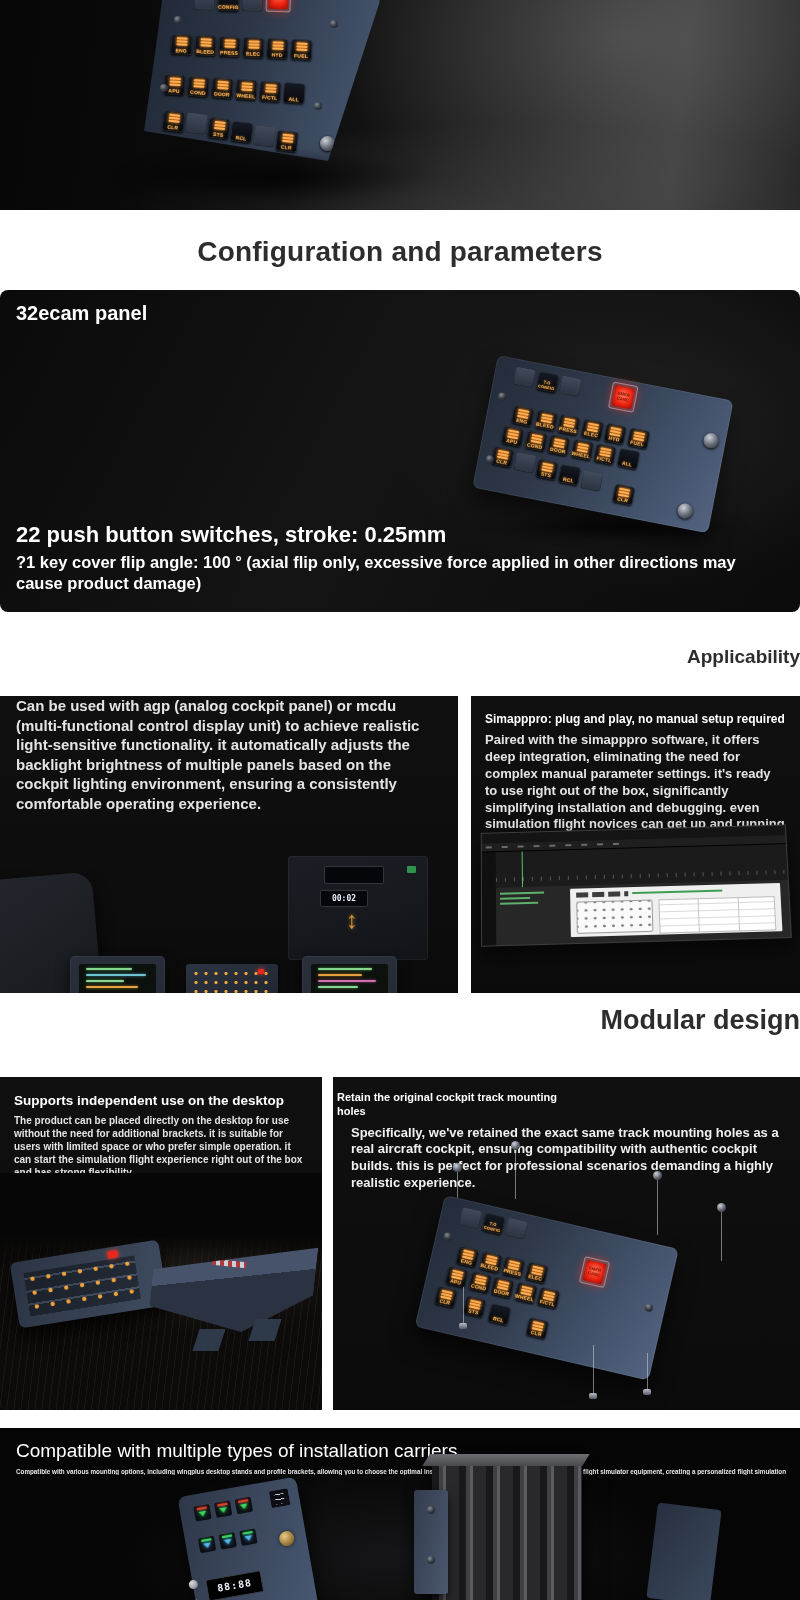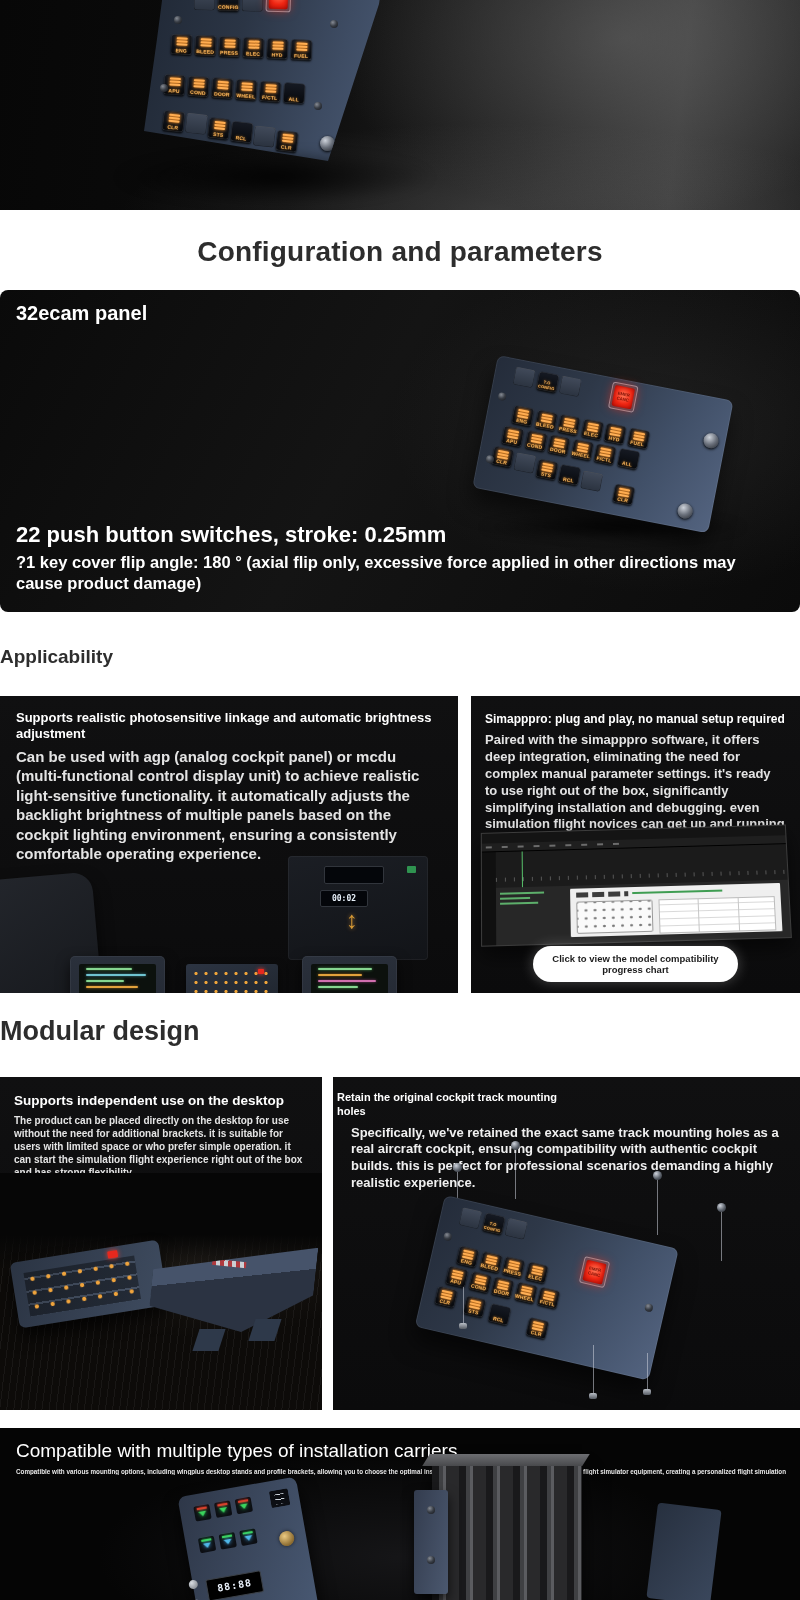--- a/index.html
+++ b/index.html
@@ -40,23 +40,23 @@
   .screw{position:absolute;width:8px;height:8px;border-radius:50%;
     background:radial-gradient(circle at 35% 30%,#868b94,#383d45 48%,#121419 100%);}
   .bigscrew{position:absolute;width:15px;height:15px;border-radius:50%;
     background:radial-gradient(circle at 35% 30%,#cdd2da,#6a707b 50%,#23262c 100%);box-shadow:0 1px 3px #000;}
 
   
   .band{background:#fff;}
   #band1{height:80px;}
   #band1 .t{padding-top:26px;font-size:28px;font-weight:700;color:#2d2d2d;text-align:center;letter-spacing:.2px;}
   #band2{height:84px;}
-  #band2 .t{padding-top:34px;font-size:19px;font-weight:700;color:#2d2d2d;text-align:left;}
+  #band2 .t{padding-top:34px;font-size:19px;font-weight:700;color:#2d2d2d;text-align:right;}
   #band3{height:84px;}
-  #band3 .t{padding-top:23px;font-size:27px;font-weight:700;color:#2d2d2d;text-align:left;}
+  #band3 .t{padding-top:12px;font-size:27px;font-weight:700;color:#2d2d2d;text-align:right;}
 
   
   #cfg{height:322px;border-radius:8px;background:
     radial-gradient(ellipse 380px 240px at 82% 42%, rgba(70,70,70,.30), rgba(0,0,0,0) 70%),
     linear-gradient(118deg,#0a0a0a 0%,#141414 45%,#0b0b0b 100%);color:#fff;}
   #cfg .hd{position:absolute;left:16px;top:12px;font-size:20px;font-weight:700;}
   #cfg .spec1{position:absolute;left:16px;top:232px;font-size:22px;font-weight:700;}
   #cfg .spec2{position:absolute;left:16px;top:262px;width:740px;font-size:16.5px;font-weight:700;line-height:1.28;}
   .ecam{position:absolute;width:240px;height:135px;border-radius:7px;
     background:linear-gradient(112deg,#242c3a 0%,#2e3848 35%,#415068 70%,#53637f 100%);
@@ -496,30 +496,29 @@
             <span class="kl">CLR</span>
           </div>
       </div>
       <div class="screw" style="left:8px;top:36px;"></div>
       <div class="screw" style="left:8px;top:100px;"></div>
       <div class="bigscrew" style="left:218px;top:36px;"></div>
       <div class="bigscrew" style="left:206px;top:110px;"></div>
     </div>
   </div>
   <div class="spec1">22 push button switches, stroke: 0.25mm</div>
-  <div class="spec2">?1 key cover flip angle: 180 ° (axial flip only, excessive force applied in other directions may cause product damage)</div>
+  <div class="spec2">?1 key cover flip angle: 100 ° (axial flip only, excessive force applied in other directions may cause product damage)</div>
 </div>
 
 <div class="band sec" id="band2">
   <div class="t">Applicability</div>
 </div>
 
 <div class="duo sec" id="appl">
   <div class="dpanel left">
-    <div class="ph">Supports realistic photosensitive linkage and automatic brightness adjustment</div>
     <div class="pb">Can be used with agp (analog cockpit panel) or mcdu (multi-functional control display unit) to achieve realistic light-sensitive functionality. it automatically adjusts the backlight brightness of multiple panels based on the cockpit lighting environment, ensuring a consistently comfortable operating experience.</div>
     <div class="scene" style="top:96px;">
       <div class="armrest"></div>
       <div class="clockp">
         <div class="d1"></div>
         <div class="d2">00:02</div>
         <div class="gsq"></div>
         <div class="ud">↕</div>
       </div>
       <div class="mcdu" style="left:70px;top:164px;">
@@ -566,21 +565,20 @@
       <div class="doc">
         <div class="btns"></div>
         <div class="gl"></div>
         <div class="map"></div>
         <div class="tbl">
             <i style="left:38px;"></i>
             <i style="left:78px;"></i>
           </div>
       </div>
     </div>
-    <div class="cta">Click to view the model compatibility progress chart</div>
   </div>
 </div>
 
 <div class="band sec" id="band3">
   <div class="t">Modular design</div>
 </div>
 
 <div class="duo sec" id="mod">
   <div class="dpanel left">
     <div class="ph">Supports independent use on the desktop</div>

